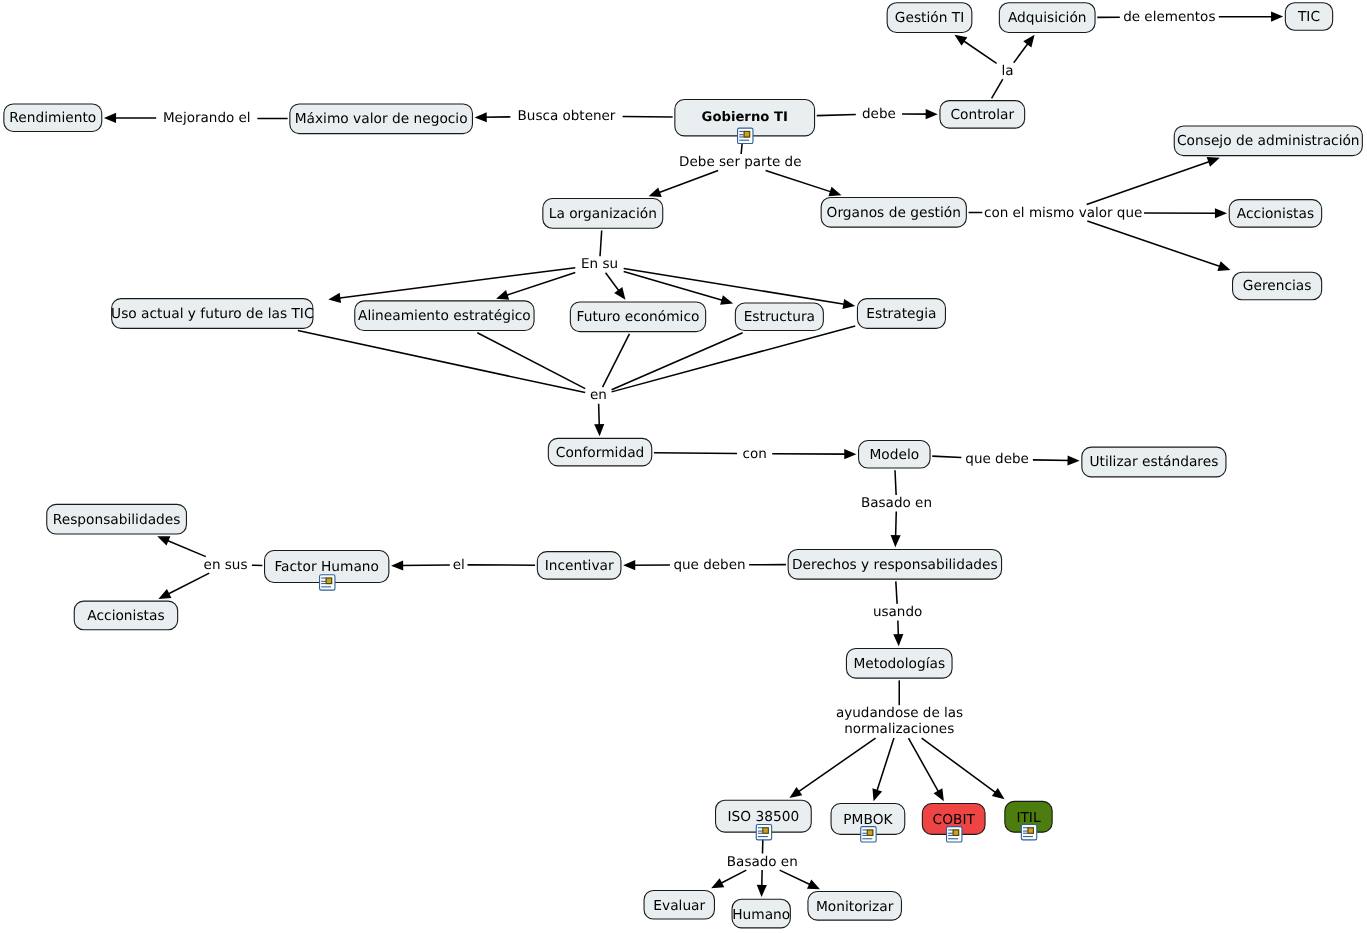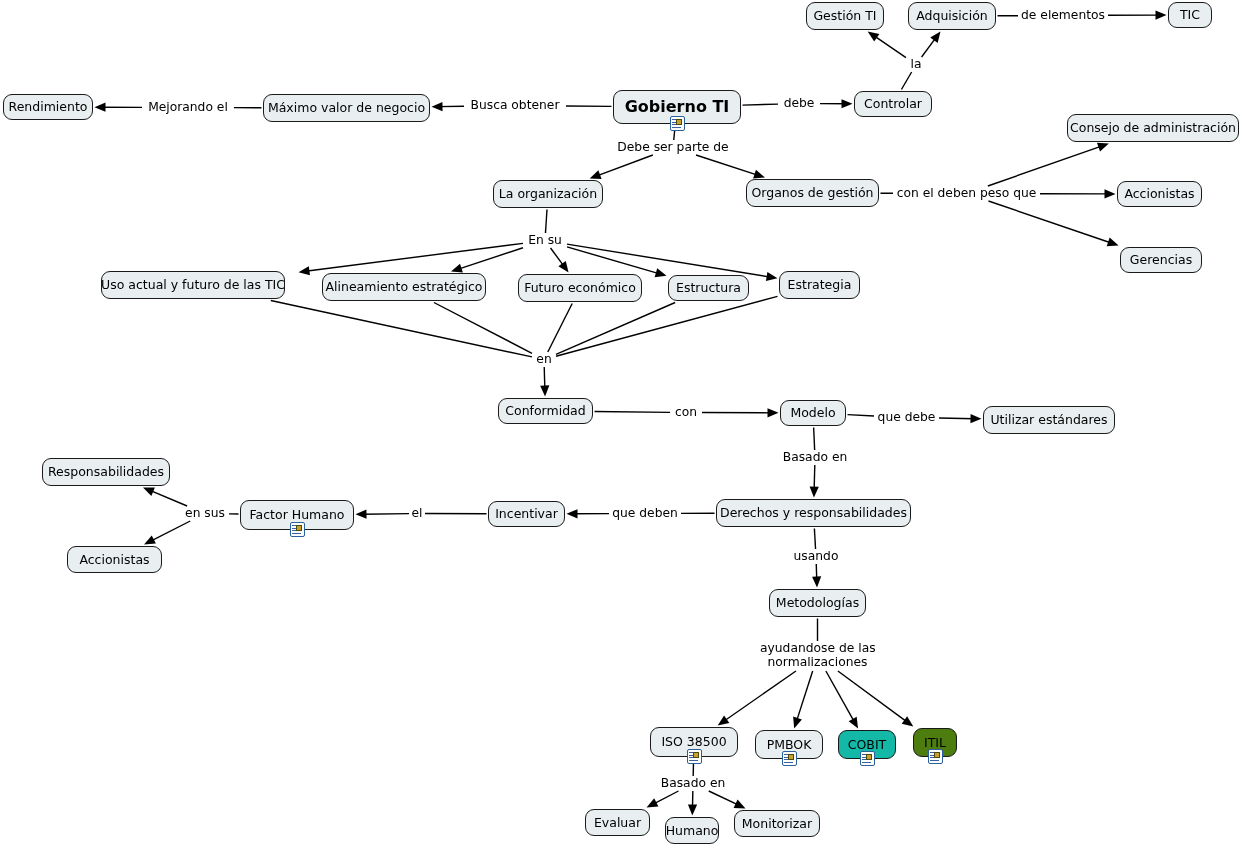--- a/index.html
+++ b/index.html
@@ -34,21 +34,21 @@
     text-align: center;
     color: #000000;
     font-size: 12.5px;
     line-height: 1.1;
     padding: 0 0;
     white-space: nowrap;
     z-index: 5;
   }
   .node.root {
     font-weight: bold;
-    font-size: 16px;
+    font-size: 12px;
     border-width: 1.6px;
   }
   .link-label {
     position: absolute;
     color: #000000;
     font-size: 12.3px;
     line-height: 1.15;
     white-space: nowrap;
     text-align: center;
     background: transparent;
@@ -387,21 +387,21 @@
       <div class="node" style="left: 755px; top: 730px; width: 68px; height: 29px; background: rgb(233, 239, 241); border-color: rgb(26, 26, 26);">
         <span>PMBOK</span>
       </div>
       <div class="res-icon" style="left: 781.5px; top: 751px;">
         <i class="l1"></i>
         <i class="l2"></i>
         <i class="l3"></i>
         <i class="l4"></i>
         <i class="sq"></i>
       </div>
-      <div class="node" style="left: 838px; top: 730px; width: 58px; height: 29px; background: #14b8a6; border-color: rgb(26, 26, 26);">
+      <div class="node" style="left: 838px; top: 730px; width: 58px; height: 29px; background: #ef4444; border-color: rgb(26, 26, 26);">
         <span>COBIT</span>
       </div>
       <div class="res-icon" style="left: 859.5px; top: 751px;">
         <i class="l1"></i>
         <i class="l2"></i>
         <i class="l3"></i>
         <i class="l4"></i>
         <i class="sq"></i>
       </div>
       <div class="node" style="left: 913px; top: 728px; width: 44px; height: 29px; background: #4d7c0f; border-color: rgb(26, 26, 26);">
@@ -424,21 +424,21 @@
         <span>Monitorizar</span>
       </div>
     </div>
   <div id="label-layer">
       <div class="link-label" style="left: 779px; top: 96px; width: 40px;">debe</div>
       <div class="link-label" style="left: 907px; top: 57px; width: 18px;">la</div>
       <div class="link-label" style="left: 1019px; top: 8px; width: 88px;">de elementos</div>
       <div class="link-label" style="left: 465px; top: 98px; width: 100px;">Busca obtener</div>
       <div class="link-label" style="left: 143px; top: 100px; width: 90px;">Mejorando el</div>
       <div class="link-label" style="left: 613px; top: 140px; width: 120px;">Debe ser parte de</div>
-      <div class="link-label" style="left: 894px; top: 186px; width: 145px;">con el deben peso que</div>
+      <div class="link-label" style="left: 894px; top: 186px; width: 145px;">con el mismo valor que</div>
       <div class="link-label" style="left: 524px; top: 233px; width: 42px;">En su</div>
       <div class="link-label" style="left: 533px; top: 352px; width: 22px;">en</div>
       <div class="link-label" style="left: 671px; top: 405px; width: 30px;">con</div>
       <div class="link-label" style="left: 875px; top: 410px; width: 63px;">que debe</div>
       <div class="link-label" style="left: 778px; top: 450px; width: 74px;">Basado en</div>
       <div class="link-label" style="left: 610px; top: 506px; width: 70px;">que deben</div>
       <div class="link-label" style="left: 410px; top: 506px; width: 14px;">el</div>
       <div class="link-label" style="left: 182px; top: 506px; width: 46px;">en sus</div>
       <div class="link-label" style="left: 791px; top: 549px; width: 50px;">usando</div>
       <div class="link-label multi" style="left: 760px; top: 641px; width: 115px;">ayudandose de las

